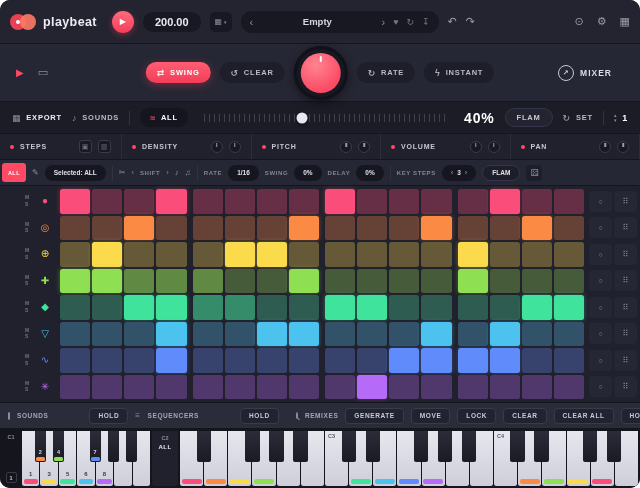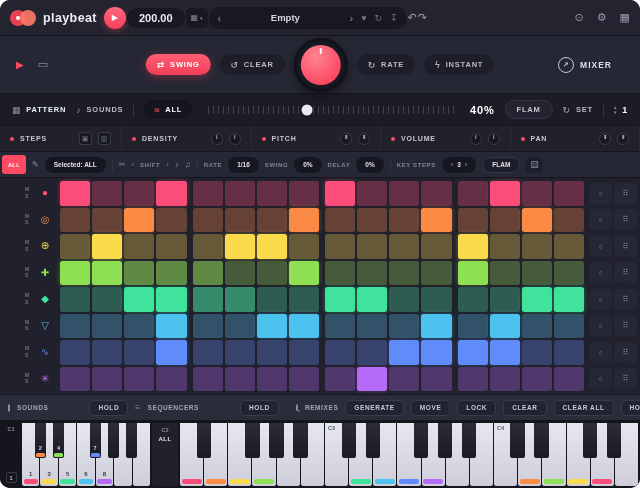--- a/index.html
+++ b/index.html
@@ -1,20 +1,20 @@
 <!DOCTYPE html>
 <html><head>
 <meta charset="utf-8">
 <style>
   *{margin:0;padding:0;box-sizing:border-box;font-family:"Liberation Sans","DejaVu Sans",sans-serif;}
   html,body{width:640px;height:488px;background:#ffffff;overflow:hidden;}
   .app{width:640px;height:488px;background:#1d1e28;border-radius:10px;overflow:hidden;display:flex;flex-direction:column;color:#c9cad6;}
 
   
-  .topbar{height:36px;background:#23242f;display:flex;align-items:center;gap:1px;padding:0 10px;border-bottom:1px solid #14151d;flex:0 0 auto;}
+  .topbar{height:44px;background:#23242f;display:flex;align-items:center;gap:9px;padding:0 10px;border-bottom:1px solid #14151d;flex:0 0 auto;}
   .logo{display:flex;align-items:center;gap:7px;margin-right:6px;}
   .logo-mark{width:26px;height:18px;position:relative;}
   .logo-mark i{position:absolute;border-radius:50%;}
   .logo-mark .c1{left:0;top:1px;width:16px;height:16px;background:#e84055;}
   .logo-mark .c2{left:10px;top:1px;width:16px;height:16px;background:#ff7a66;opacity:.9;}
   .logo-mark .dot{left:6px;top:7px;width:4px;height:4px;background:#ffffff;z-index:2;}
   .logoname{font-size:12.5px;color:#eceaf2;letter-spacing:.4px;font-weight:600;}
   .playbtn{width:22px;height:22px;border-radius:50%;background:linear-gradient(#ff6a7d,#f63e5c);display:flex;align-items:center;justify-content:center;color:#fff;font-size:8px;box-shadow:0 2px 6px rgba(246,62,92,.4);}
   .bpm{background:#171822;border-radius:12px;padding:4px 12px;font-size:11px;font-weight:bold;color:#e8e9f2;}
   .sq{width:22px;height:20px;background:#171822;border-radius:5px;display:flex;align-items:center;justify-content:center;color:#8b8c9c;font-size:8px;gap:2px;}
@@ -46,21 +46,21 @@
   .patternbar{height:32px;background:#1b1c26;display:flex;align-items:center;gap:10px;padding:0 12px;border-bottom:1px solid #14151d;font-size:7.5px;font-weight:bold;letter-spacing:.8px;color:#b9bac7;flex:0 0 auto;}
   .tabitem{display:flex;align-items:center;gap:5px;white-space:nowrap;}
   .tabitem.active{color:#eef0f8;}
   .ticn{font-size:9px;color:#8b8c9c;}
   .ticn.red{color:#ff4a63;}
   .vd{width:1px;height:14px;background:#32333f;}
   .allpill{background:#14151e;border-radius:10px;height:19px;display:flex;align-items:center;gap:5px;padding:0 10px;color:#fff;}
   .slider{flex:1;height:16px;position:relative;display:flex;align-items:center;margin:0 6px;}
   .slider .track{width:100%;height:8px;background:repeating-linear-gradient(90deg,#41424f 0 1px,transparent 1px 5px);}
   .slider .handle{position:absolute;top:50%;transform:translate(-50%,-50%);width:11px;height:11px;border-radius:50%;background:#e8e9f2;box-shadow:0 1px 3px rgba(0,0,0,.6);}
-  .val{font-size:11px;color:#fff;font-weight:bold;}
+  .val{font-size:14px;color:#fff;font-weight:bold;}
   .smallpill{background:#23242f;border:1px solid #34354219;border:1px solid #34354a;border-radius:10px;height:19px;padding:0 11px;display:flex;align-items:center;color:#c5c6d2;}
   .stepper{display:flex;align-items:center;gap:5px;}
   .stepper .arrows{display:flex;flex-direction:column;line-height:4.5px;font-size:5px;color:#8b8c9c;}
   .stepper .arrows i{font-style:normal;}
   .stepper .num{font-size:9px;color:#fff;}
 
   
   .paramsbar{height:26px;background:#20212c;display:flex;align-items:stretch;border-bottom:1px solid #14151d;flex:0 0 auto;}
   .psec{flex:1;display:flex;align-items:center;gap:6px;padding:0 10px;border-right:1px solid #2c2d39;font-size:7px;font-weight:bold;letter-spacing:.8px;color:#c5c6d2;}
   .psec.steps{flex:0 0 122px;}
@@ -192,21 +192,21 @@
       <span class="circ">
           <i>↗</i>
         </span>
       <span>MIXER</span>
     </div>
   </div>
 
   <div class="patternbar">
     <div class="tabitem active">
       <span class="ticn">▦</span>
-      <span>PATTERN</span>
+      <span>EXPORT</span>
     </div>
     <div class="tabitem">
       <span class="ticn">♪</span>
       <span>SOUNDS</span>
     </div>
     <div class="vd"></div>
     <div class="allpill">
       <span class="ticn red">≈</span>
       <span>ALL</span>
     </div>

